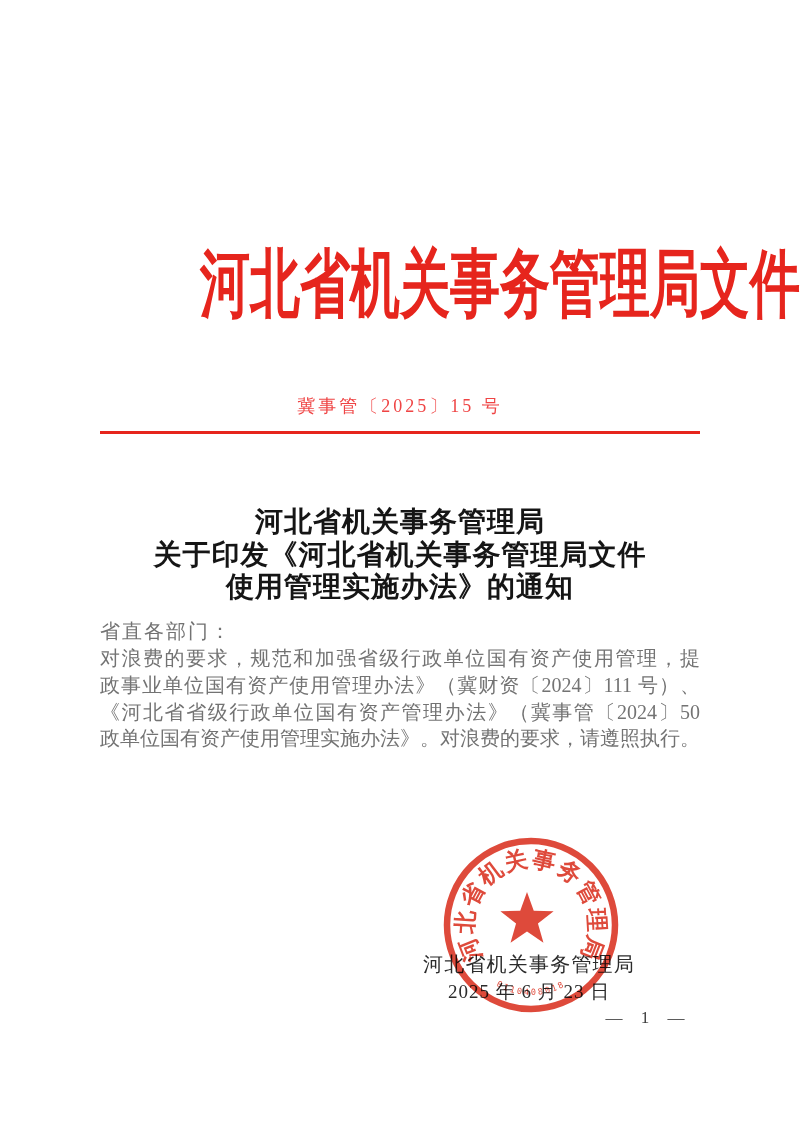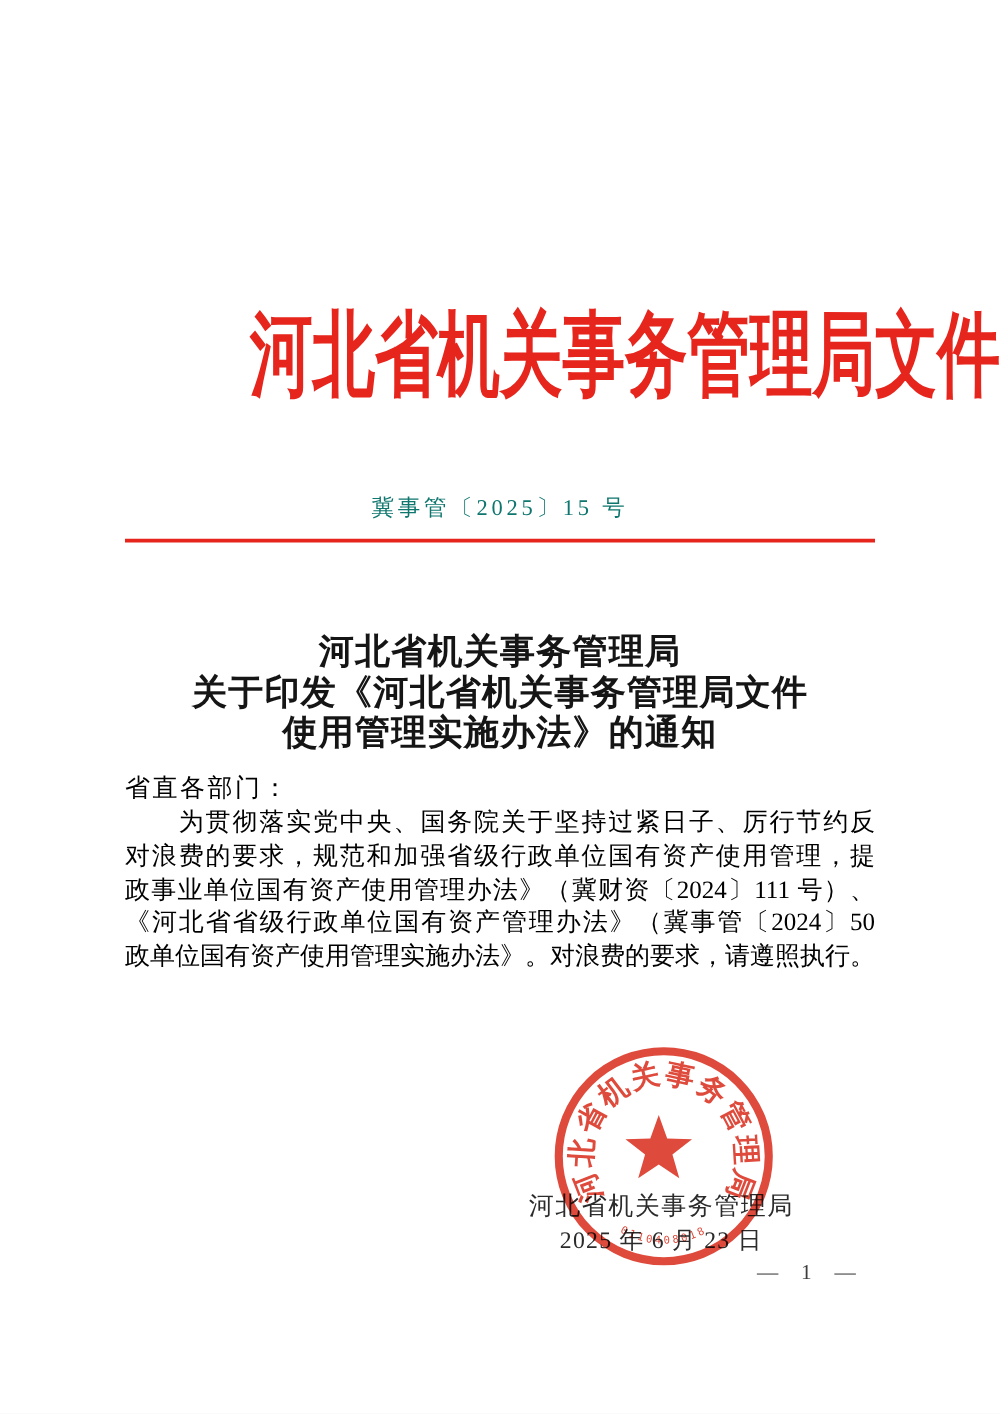--- a/index.html
+++ b/index.html
@@ -24,41 +24,41 @@
     font-weight:bold;
     color:var(--red);
     letter-spacing:0px;
     transform:scaleY(1.48);
     white-space:nowrap;
   }
   
   .docnum{
     position:absolute;top:394px;left:100px;width:600px;
     text-align:center;
-    font-size:18px;color:#0f766e;
+    font-size:18px;color:#ef4444;
     letter-spacing:3px;
     white-space:nowrap;
   }
   
   .redline{
     position:absolute;top:431px;left:100px;width:600px;height:3px;
     background:var(--red);
   }
   
   .doctitle{
     position:absolute;top:506px;left:0;width:800px;
     text-align:center;
     font-weight:bold;color:#151515;
     font-size:28px;line-height:32.5px;
     letter-spacing:1px;
   }
   
   .bodyblock{
     position:absolute;top:618px;left:100px;width:600px;
-    font-size:20px;color:#000000;
+    font-size:20px;color:#737373;
   }
   .salutation{
     line-height:27px;
     letter-spacing:2px;
     text-align:left;
   }
   .bline{
     line-height:26.8px;
     text-align:justify;
     text-align-last:justify;
@@ -115,21 +115,20 @@
   <div class="redline"></div>
 
   <div class="doctitle">
     <div>河北省机关事务管理局</div>
     <div>关于印发《河北省机关事务管理局文件</div>
     <div>使用管理实施办法》的通知</div>
   </div>
 
   <div class="bodyblock">
     <div class="salutation">省直各部门：</div>
-    <div class="bline indent">为贯彻落实党中央、国务院关于坚持过紧日子、厉行节约反</div>
     <div class="bline">对浪费的要求，规范和加强省级行政单位国有资产使用管理，提</div>
     <div class="bline">政事业单位国有资产使用管理办法》（冀财资〔2024〕111 号）、</div>
     <div class="bline">《河北省省级行政单位国有资产管理办法》（冀事管〔2024〕50</div>
     <div class="bline">政单位国有资产使用管理实施办法》。对浪费的要求，请遵照执行。</div>
   </div>
 
   <div class="sig-agency">河北省机关事务管理局</div>
   <div class="sig-date">2025 年 6 月 23 日</div>
 
   <svg class="seal" viewBox="-100 -100 200 200" xmlns="http://www.w3.org/2000/svg">

